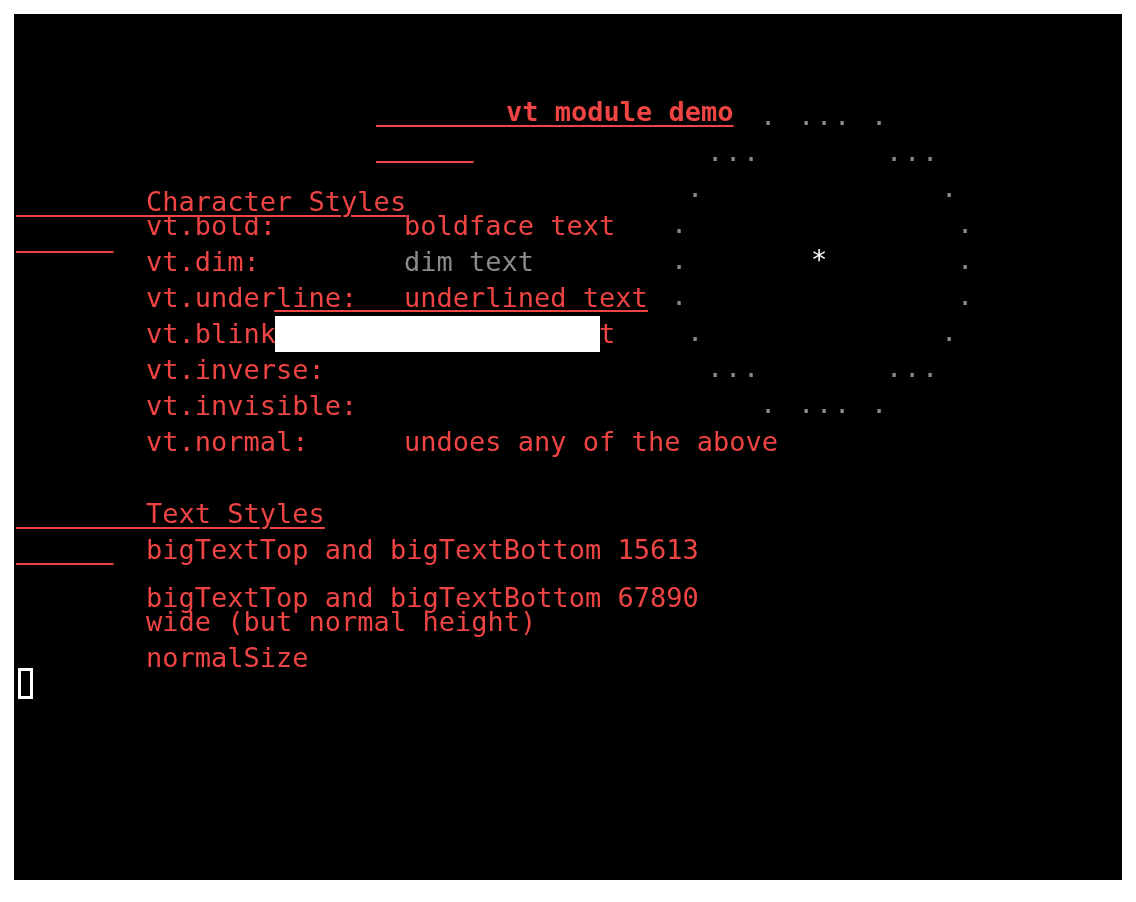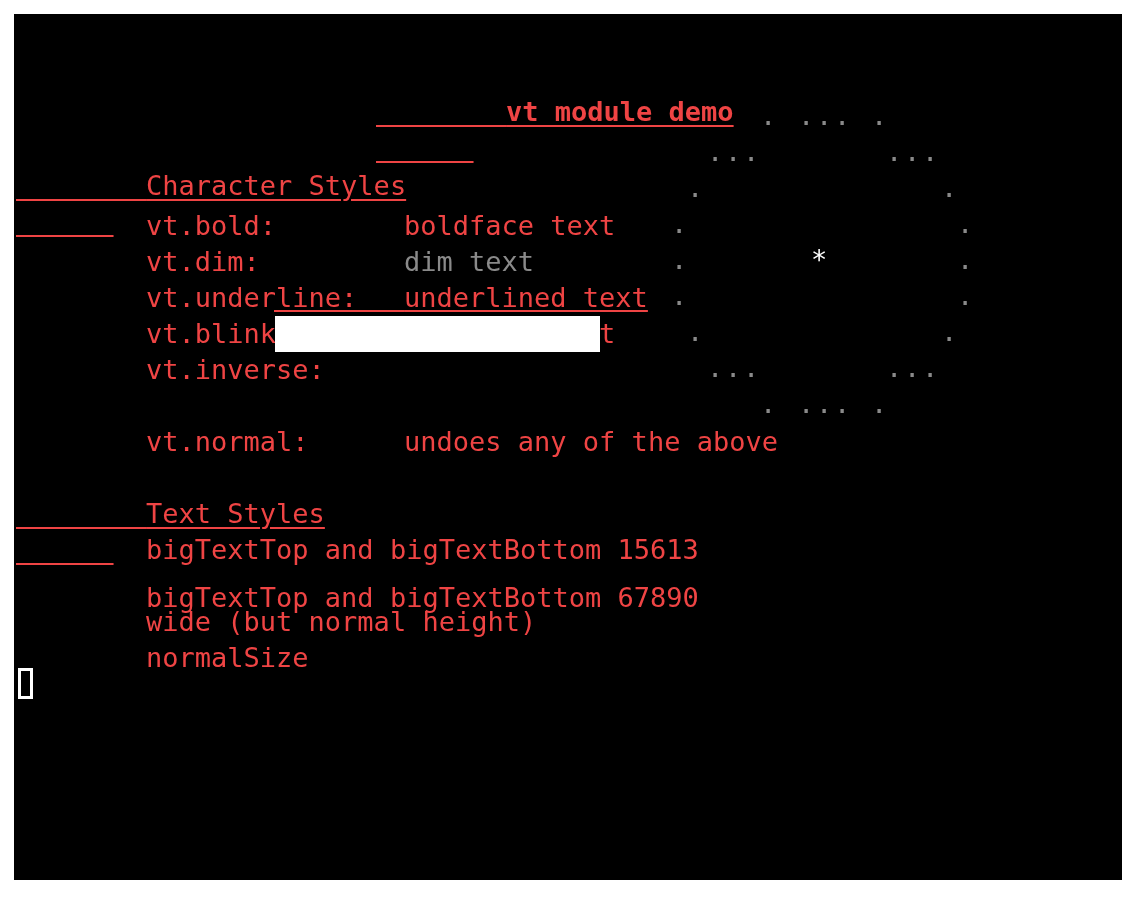--- a/index.html
+++ b/index.html
@@ -114,21 +114,21 @@
 
 <div id="page">
   <div id="terminal">
 
     <div class="grid">
 
       <div class="cell-line sty-title" style="left:362px; top:44px;">
         <span>vt module demo</span>
       </div>
 
-      <div class="cell-line sty-heading" style="left:2px; top:118px;">
+      <div class="cell-line sty-heading" style="left:2px; top:134px;">
         <span>Character Styles</span>
       </div>
 
       <div class="cell-line" style="left:2px; top:158px;">
         <span>vt.bold:</span>
       </div>
       <div class="cell-line sty-bold" style="left:260px; top:158px;">
         <span>boldface text</span>
       </div>
 
@@ -153,20 +153,23 @@
         <span>blinking text</span>
       </div>
 
       <div class="cell-line" style="left:2px; top:302px;">
         <span>vt.inverse:</span>
       </div>
       <div class="cell-line sty-inverse" style="left:261px; top:302px;">
         <span>inverse text</span>
       </div>
 
+      <div class="cell-line" style="left:2px; top:338px;">
+        <span>vt.invisible:</span>
+      </div>
 
       <div class="cell-line" style="left:2px; top:374px;">
         <span>vt.normal:</span>
       </div>
       <div class="cell-line sty-normal" style="left:260px; top:374px;">
         <span>undoes any of the above</span>
       </div>
 
       <div class="cell-line sty-heading" style="left:2px; top:446px;">
         <span>Text Styles</span>

